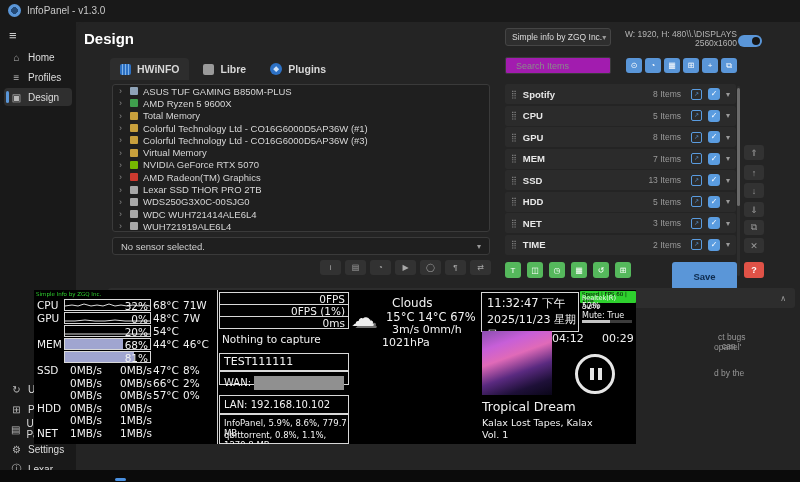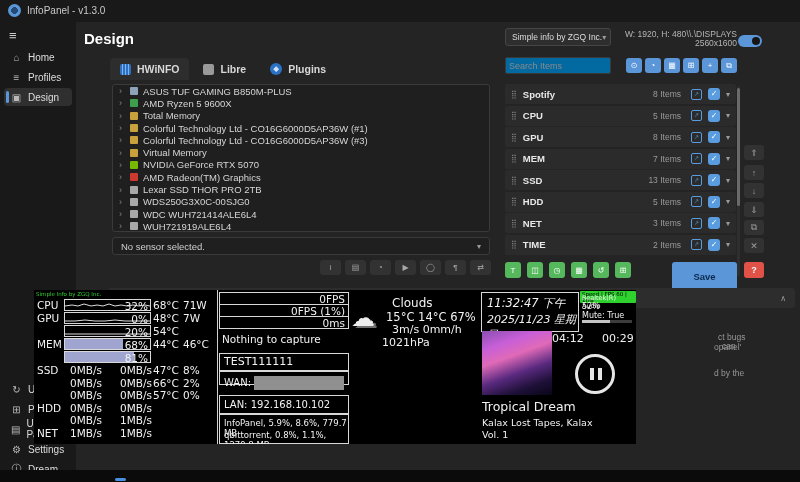--- a/index.html
+++ b/index.html
@@ -32,21 +32,21 @@
   .tico{width:8px;height:8px;border-radius:1px;flex:0 0 auto;}
   .dropdown{position:absolute;left:36px;top:215px;width:378px;height:18px;background:#1f1f1f;border:1px solid #3a3a3a;border-radius:3px;box-sizing:border-box;font-size:9.5px;color:#cfcfcf;display:flex;align-items:center;padding:0 8px;justify-content:space-between;cursor:pointer;}
   .chev{color:#9a9a9a;font-size:8px;}
   .mini-toolbar{position:absolute;left:244px;top:238px;display:flex;gap:4px;}
   .btn-mini{width:21px;height:15px;background:#323232;border-radius:3px;color:#a8a8a8;font-size:8px;display:flex;align-items:center;justify-content:center;cursor:pointer;}
   
   .profile-dd{position:absolute;left:429px;top:6px;width:106px;height:18px;background:#2e2e2e;border:1px solid #454545;border-radius:3px;box-sizing:border-box;font-size:8.5px;color:#dddddd;display:flex;align-items:center;justify-content:space-between;padding:0 6px;white-space:nowrap;overflow:hidden;cursor:pointer;}
   .dimtext{position:absolute;font-size:8.5px;color:#b5b5b5;white-space:nowrap;}
   .toggle{position:absolute;left:662px;top:13px;width:24px;height:12px;border-radius:6px;background:#5a96d8;cursor:pointer;}
   .knob{position:absolute;right:2px;top:2px;width:8px;height:8px;border-radius:50%;background:#151515;}
-  .search{position:absolute;left:429px;top:35px;width:106px;height:17px;background:#0369a1;border:1px solid #3a3a3a;border-radius:2px;box-sizing:border-box;color:#dddddd;font-size:9px;padding:0 3px;font-family:"Liberation Sans",sans-serif;}
+  .search{position:absolute;left:429px;top:35px;width:106px;height:17px;background:#a21caf;border:1px solid #3a3a3a;border-radius:2px;box-sizing:border-box;color:#dddddd;font-size:9px;padding:0 10px;font-family:"Liberation Sans",sans-serif;}
   .search::placeholder{color:#8a8a8a;}
   .blue-toolbar{position:absolute;left:550px;top:36px;display:flex;gap:3px;}
   .btn-blue{width:16px;height:15px;background:#5a96d8;border-radius:3px;color:#ffffff;font-size:8px;display:flex;align-items:center;justify-content:center;cursor:pointer;}
   
   .groups{position:absolute;left:429px;top:62px;width:231px;}
   .grow{height:20px;margin-bottom:1.5px;background:#2b2b2b;border-radius:2px;display:flex;align-items:center;padding:0 6px;box-sizing:border-box;gap:6px;cursor:pointer;}
   .grip{color:#8a8a8a;font-size:8px;}
   .gname{flex:1;font-size:9.5px;font-weight:600;color:#e8e8e8;}
   .gcount{font-size:8.5px;color:#9a9a9a;margin-right:4px;}
   .popout{width:9px;height:9px;border:1px solid #5a9ce0;border-radius:2px;color:#5a9ce0;font-size:6px;line-height:8px;text-align:center;cursor:pointer;}
@@ -70,21 +70,21 @@
   .prow{position:absolute;left:0;height:13px;width:183px;font-size:10.5px;}
   .prow span{position:absolute;top:0;}
   .c-label{left:3px;}
   .c-box{position:absolute;left:30px;top:0;width:87px;height:12px;border:1px solid #d8d8d8;box-sizing:border-box;}
   .c-pct{position:absolute;right:2px;top:-1px;font-size:10.5px;}
   .c-a{left:36px;} .c-b{left:86px;} .c-t1{left:119px;} .c-t2{left:149px;}
   .fill{position:absolute;left:0;top:0;height:100%;background:#a0a5d0;}
   .fbox{position:absolute;left:185px;width:130px;height:13px;border:1px solid #d8d8d8;box-sizing:border-box;font-size:10.5px;text-align:right;padding-right:3px;}
   .mbox{position:absolute;left:185px;width:130px;border:1px solid #d8d8d8;box-sizing:border-box;font-size:10px;}
   .cloud{position:absolute;font-size:24px;}
-  .clockbox{position:absolute;left:447px;top:2px;width:98px;height:40px;border:1px solid #d8d8d8;box-sizing:border-box;font-style:italic;}
+  .clockbox{position:absolute;left:447px;top:2px;width:98px;height:40px;border:1px solid #d8d8d8;box-sizing:border-box;}
   .art{position:absolute;left:448px;top:41px;width:70px;height:64px;background:linear-gradient(160deg,#8a4fb0 0%,#c75fd8 22%,#e06ab8 40%,#5a2a80 62%,#1e1038 82%,#0a0618 100%);}
   .ring{position:absolute;left:541px;top:64px;width:40px;height:40px;border:3px solid #e6e6e6;border-radius:50%;box-sizing:border-box;cursor:pointer;}
   .pbar{position:absolute;width:4px;height:12px;background:#e6e6e6;}
   .audiobar{position:absolute;left:548px;top:30px;width:50px;height:3px;background:#3c3c3c;}
   .audiofill{width:55%;height:100%;background:#c4c4c4;}
   .frag{position:absolute;font-size:8.5px;color:#979797;}
   .taskbar{position:absolute;left:0;top:470px;width:800px;height:12px;background:#0b0b0b;}
   .taskdot{position:absolute;left:115px;top:8px;width:11px;height:3px;border-radius:2px;background:#4a90e0;}
 </style>
 </head>
@@ -123,21 +123,21 @@
     <div class="snav" style="top:398px;">
       <span class="ni">▤</span>
       <span>USB Panels</span>
     </div>
     <div class="snav" style="top:418px;">
       <span class="ni">⚙</span>
       <span>Settings</span>
     </div>
     <div class="snav" style="top:438px;">
       <span class="ni">ⓘ</span>
-      <span>Dream</span>
+      <span>Lexar</span>
     </div>
   </div>
 
   <div class="content">
     <div class="pagetitle">Design</div>
 
     <div class="tabs">
       <div class="tab active">
         <span class="tico-hw"></span>
         <span>HWiNFO</span>

